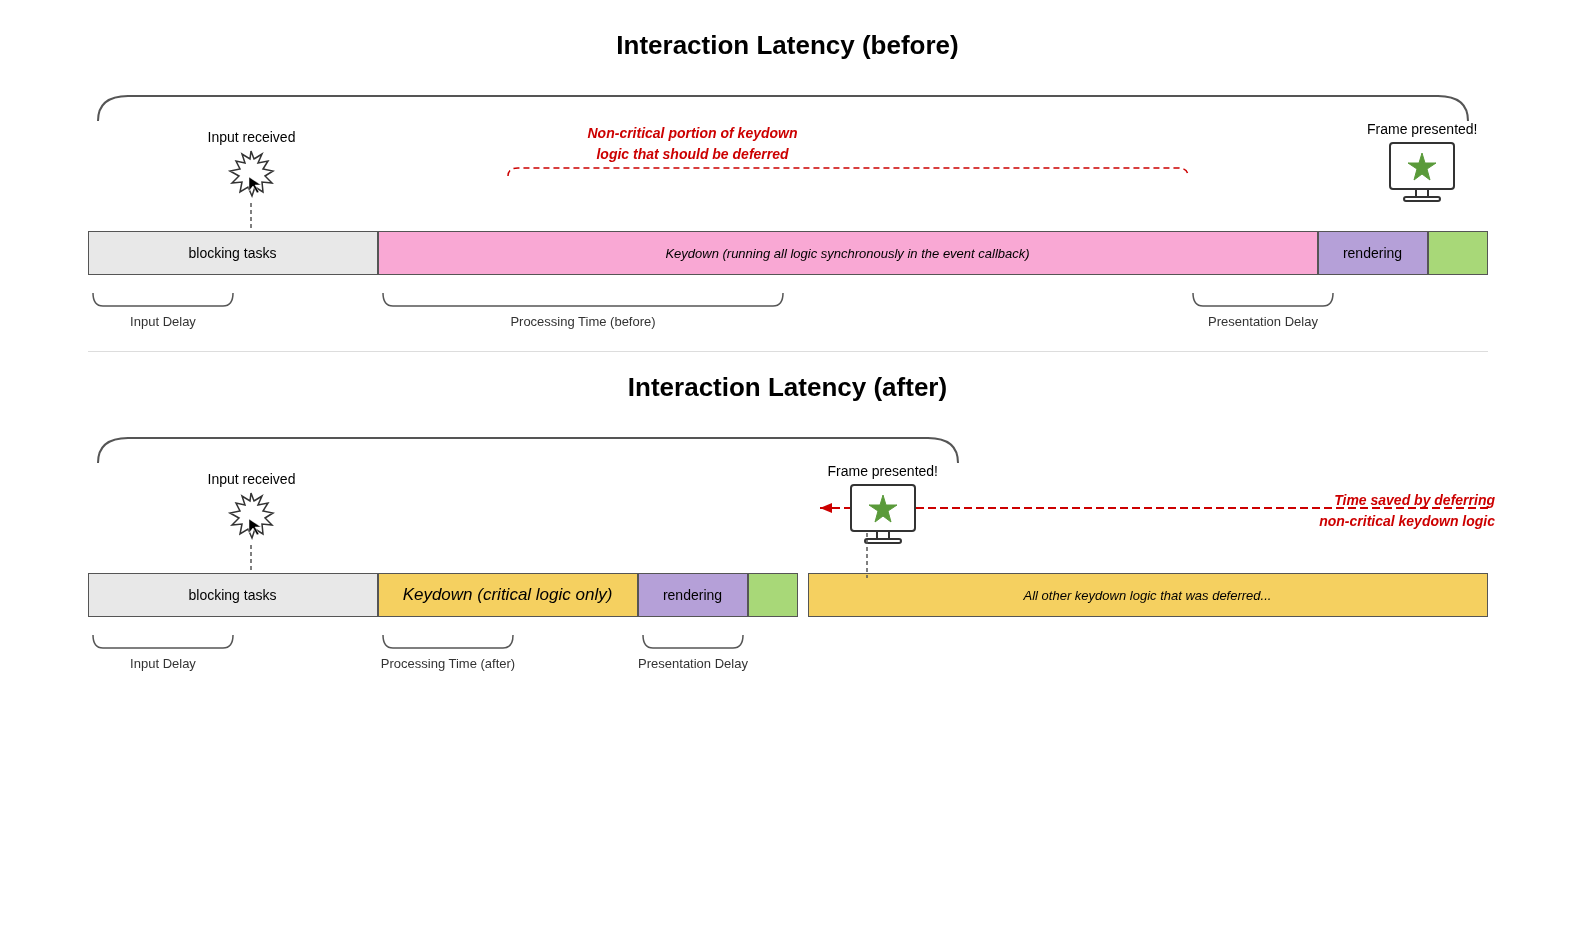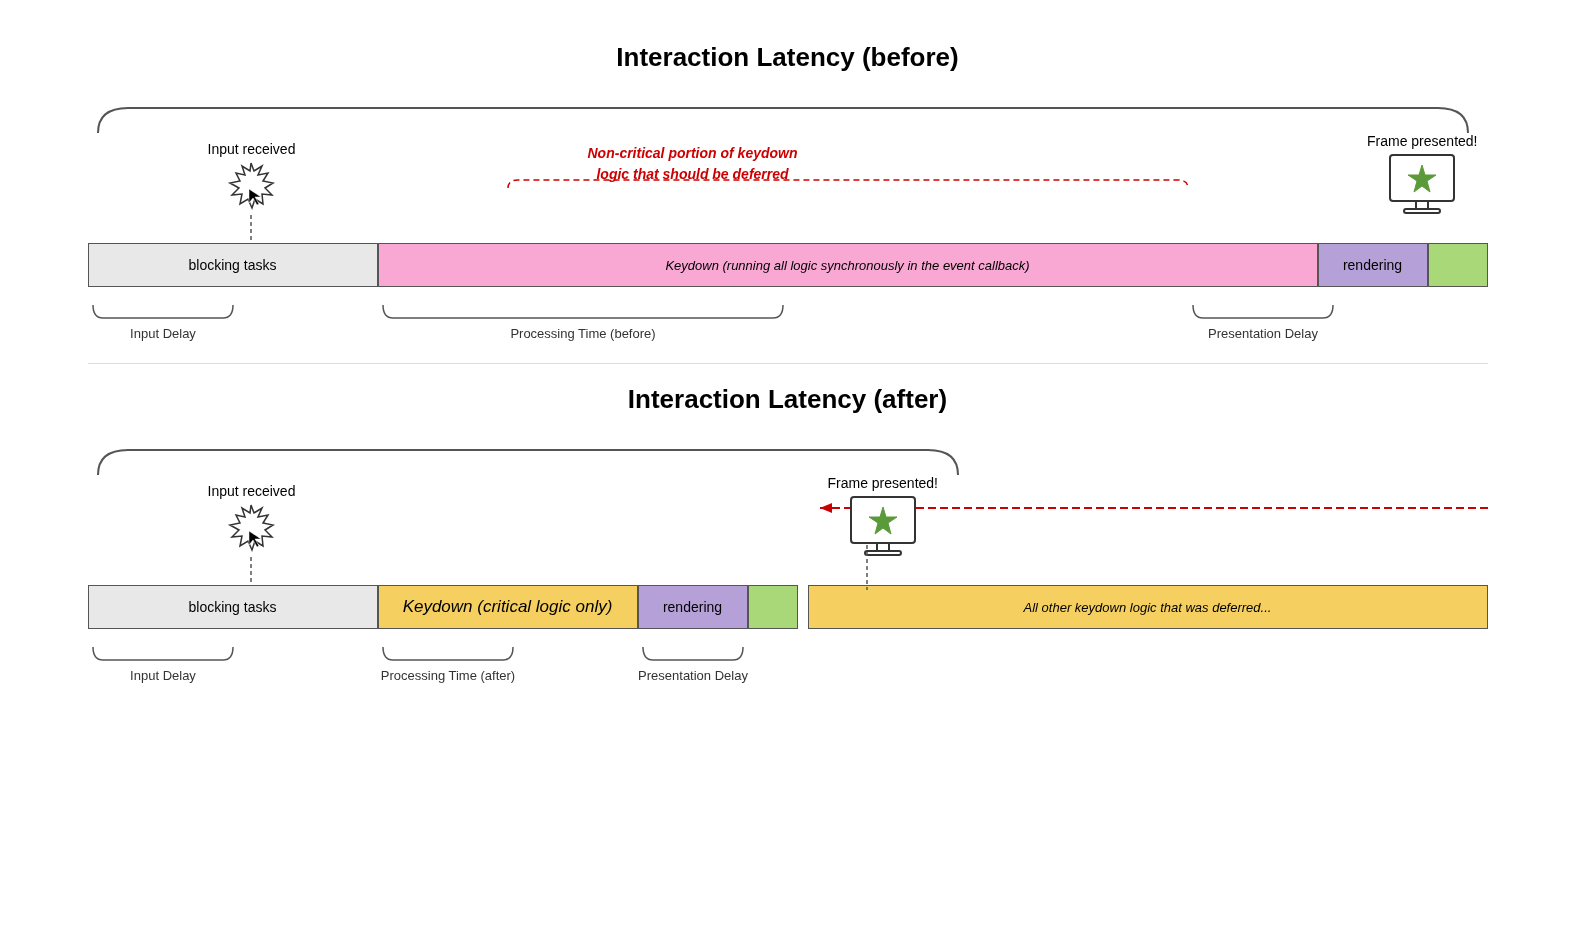--- a/index.html
+++ b/index.html
@@ -7,21 +7,20 @@
       background: #fff;
       font-family: Arial, sans-serif;
       width: 1575px;
       min-height: 948px;
       position: relative;
       overflow: hidden;
     }
     .diagram-container {
       width: 1575px;
       padding: 30px 60px;
-      margin-top: 12px;
     }
     .section {
       margin-bottom: 40px;
     }
     .section-title {
       text-align: center;
       font-size: 26px;
       font-weight: bold;
       margin-bottom: 30px;
       color: #000;
@@ -124,21 +123,21 @@
 
           <rect x="8" y="2" width="64" height="46" rx="3" fill="white" stroke="#333" stroke-width="2"></rect>
 
           <polygon points="40,12 43,22 54,22 45,28 48,39 40,33 32,39 35,28 26,22 37,22" fill="#5a9a3a" stroke="#5a9a3a" stroke-width="1"></polygon>
 
           <rect x="34" y="48" width="12" height="8" fill="white" stroke="#333" stroke-width="2"></rect>
           <rect x="22" y="56" width="36" height="4" rx="2" fill="white" stroke="#333" stroke-width="2"></rect>
         </svg>
       </div>
 
-      <div style="position:absolute;top:40px;left:500px;text-align:center;color:#cc0000;font-style:italic;font-weight:bold;font-size:14px;line-height:1.5;">
+      <div style="position:absolute;top:32px;left:500px;text-align:center;color:#cc0000;font-style:italic;font-weight:bold;font-size:14px;line-height:1.5;">
         <div>Non-critical portion of keydown</div>
         <div>logic that should be deferred</div>
       </div>
 
       <svg style="position:absolute;top:75px;left:420px;width:900px;height:20px;overflow:visible;">
         <path d="M 0 10 Q 0 2 10 2 L 670 2 Q 680 2 680 10" fill="none" stroke="#cc0000" stroke-width="1.5" stroke-dasharray="6,4"></path>
       </svg>
 
       <div style="position:absolute;top:140px;left:0;right:0;display:flex;align-items:center;">
 
@@ -170,20 +169,24 @@
       </svg>
 
     </div>
   </div>
 
   <hr class="divider">
 
   <div class="section">
     <div class="section-title">Interaction Latency (after)</div>
 
+    <div style="position:absolute;top:490px;right:80px;text-align:right;color:#cc0000;font-style:italic;font-weight:bold;font-size:14px;line-height:1.5;">
+      <div>Time saved by deferring</div>
+      <div>non-critical keydown logic</div>
+    </div>
 
     <svg style="position:absolute;top:498px;left:820px;width:680px;height:20px;overflow:visible;">
       <line x1="0" y1="10" x2="670" y2="10" stroke="#cc0000" stroke-width="2" stroke-dasharray="8,4"></line>
 
       <polygon points="0,10 12,5 12,15" fill="#cc0000"></polygon>
     </svg>
 
     <div class="timeline-area" style="position:relative;height:220px;margin-top:10px;">
 
       <svg style="position:absolute;top:0;left:0;width:100%;height:40px;overflow:visible;">

